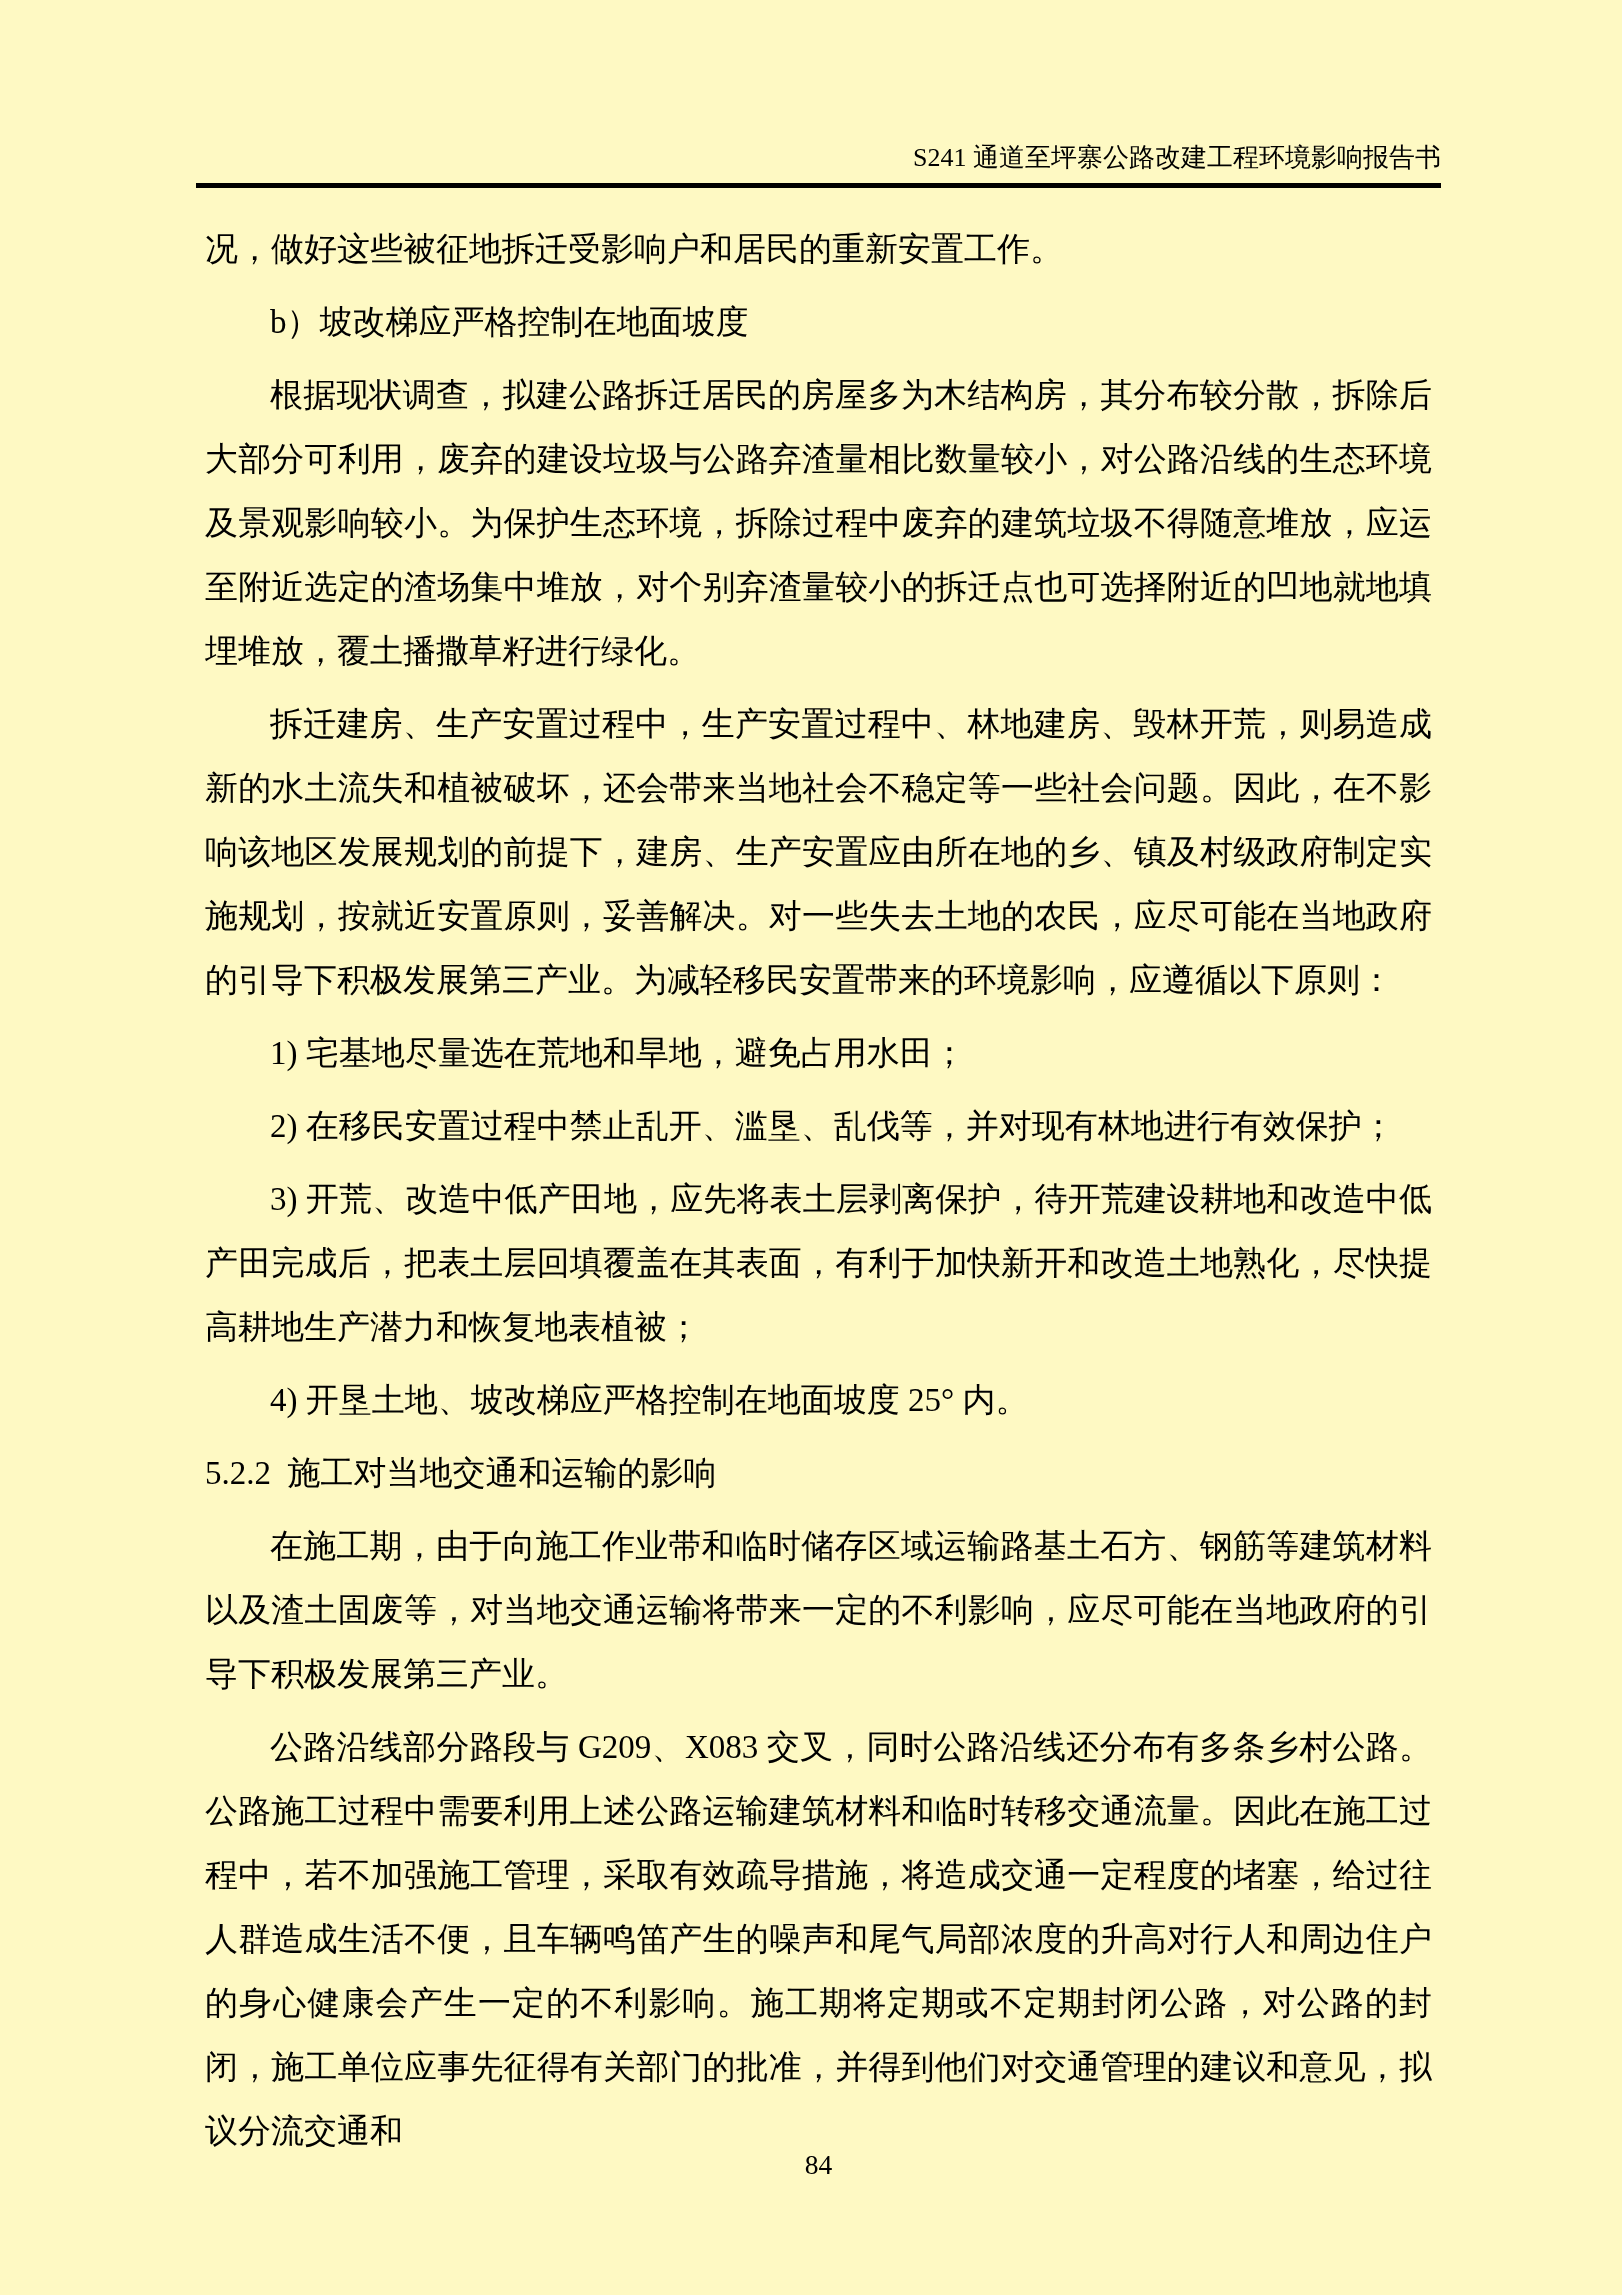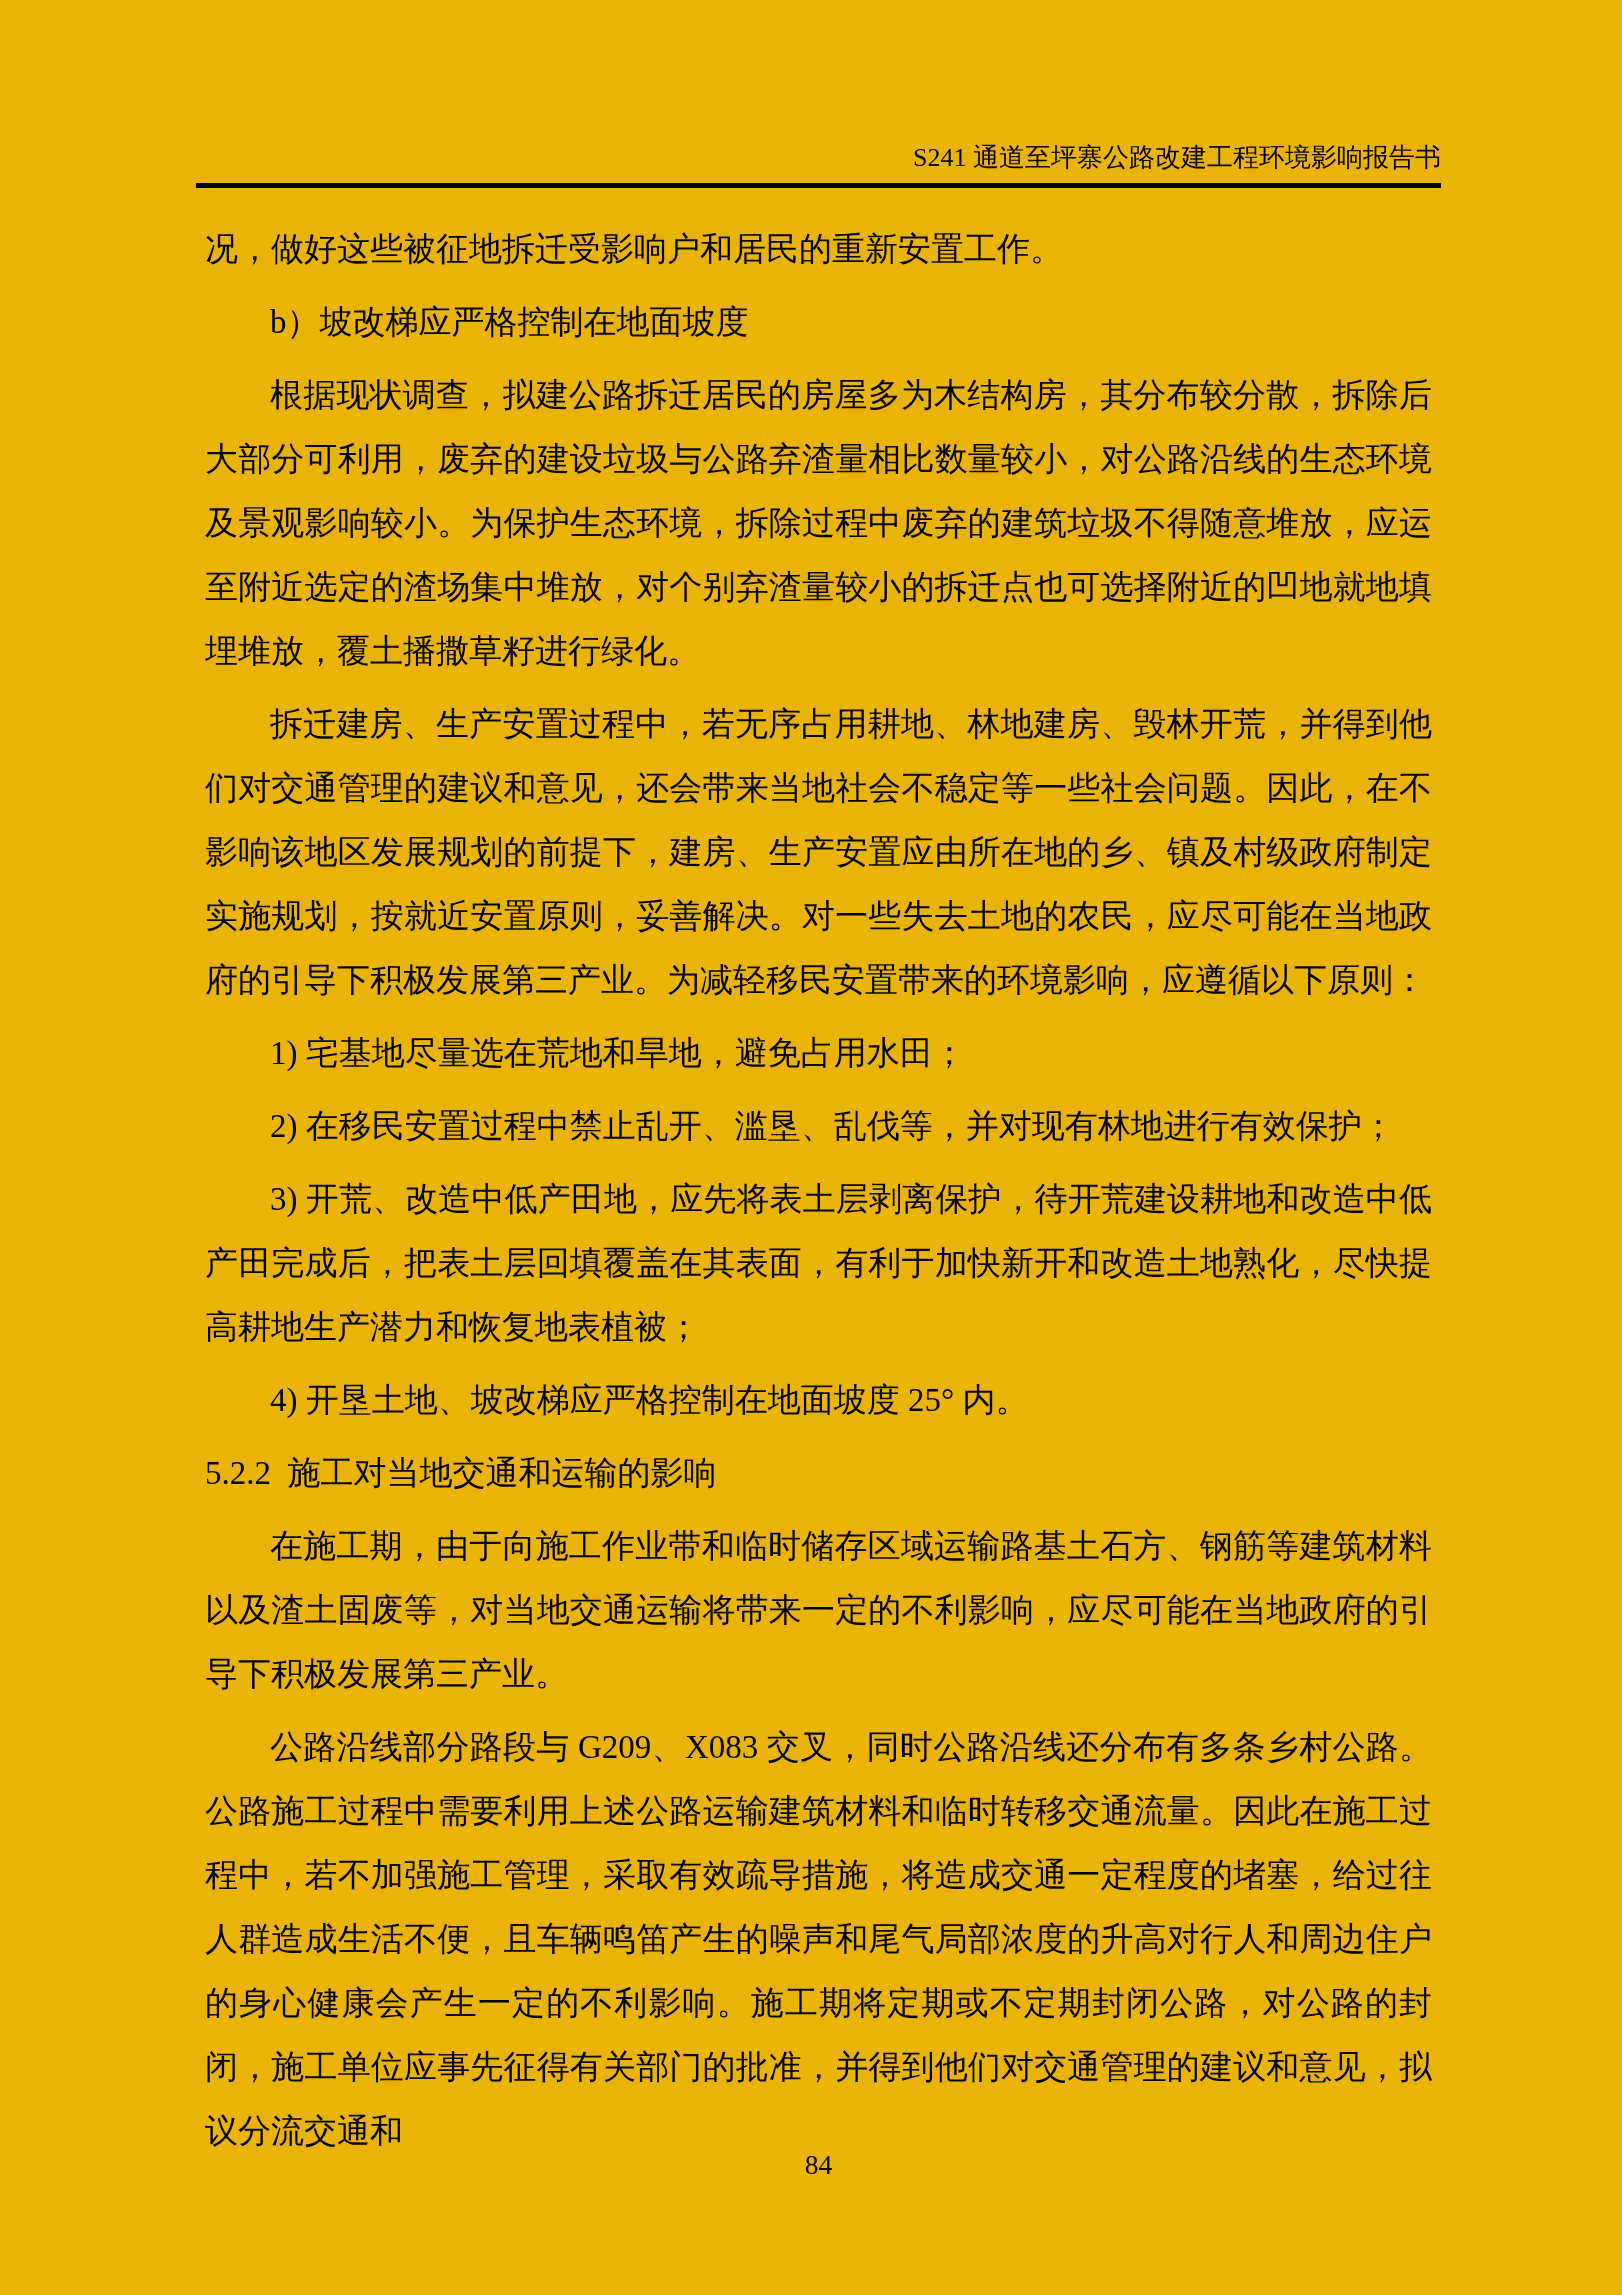--- a/index.html
+++ b/index.html
@@ -4,21 +4,21 @@
 <style>
   html, body {
     margin: 0;
     padding: 0;
     background: #ffffff;
   }
   .page {
     position: relative;
     width: 1622px;
     height: 2295px;
-    background: #eab308;
+    background: #fef9c3;
     color: #000000;
     font-family: "Liberation Serif", "DejaVu Serif", serif;
     overflow: hidden;
   }
   .running-header {
     position: absolute;
     left: 196px;
     width: 1245px;
     top: 139px;
     font-size: 26px;
@@ -74,21 +74,21 @@
   <div class="running-header">
     <span>S241 通道至坪寨公路改建工程环境影响报告书</span>
   </div>
 
   <div class="header-rule"></div>
 
   <div class="doc-body">
     <p class="continuation">况，做好这些被征地拆迁受影响户和居民的重新安置工作。</p>
     <p class="indent">b）坡改梯应严格控制在地面坡度</p>
     <p class="indent">根据现状调查，拟建公路拆迁居民的房屋多为木结构房，其分布较分散，拆除后大部分可利用，废弃的建设垃圾与公路弃渣量相比数量较小，对公路沿线的生态环境及景观影响较小。为保护生态环境，拆除过程中废弃的建筑垃圾不得随意堆放，应运至附近选定的渣场集中堆放，对个别弃渣量较小的拆迁点也可选择附近的凹地就地填埋堆放，覆土播撒草籽进行绿化。</p>
-    <p class="indent">拆迁建房、生产安置过程中，若无序占用耕地、林地建房、毁林开荒，并得到他们对交通管理的建议和意见，还会带来当地社会不稳定等一些社会问题。因此，在不影响该地区发展规划的前提下，建房、生产安置应由所在地的乡、镇及村级政府制定实施规划，按就近安置原则，妥善解决。对一些失去土地的农民，应尽可能在当地政府的引导下积极发展第三产业。为减轻移民安置带来的环境影响，应遵循以下原则：</p>
+    <p class="indent">拆迁建房、生产安置过程中，生产安置过程中、林地建房、毁林开荒，则易造成新的水土流失和植被破坏，还会带来当地社会不稳定等一些社会问题。因此，在不影响该地区发展规划的前提下，建房、生产安置应由所在地的乡、镇及村级政府制定实施规划，按就近安置原则，妥善解决。对一些失去土地的农民，应尽可能在当地政府的引导下积极发展第三产业。为减轻移民安置带来的环境影响，应遵循以下原则：</p>
     <p class="indent">1)&nbsp;宅基地尽量选在荒地和旱地，避免占用水田；</p>
     <p class="indent">2)&nbsp;在移民安置过程中禁止乱开、滥垦、乱伐等，并对现有林地进行有效保护；</p>
     <p class="indent">3)&nbsp;开荒、改造中低产田地，应先将表土层剥离保护，待开荒建设耕地和改造中低产田完成后，把表土层回填覆盖在其表面，有利于加快新开和改造土地熟化，尽快提高耕地生产潜力和恢复地表植被；</p>
     <p class="indent">4)&nbsp;开垦土地、坡改梯应严格控制在地面坡度 25° 内。</p>
     <p class="heading">5.2.2&nbsp;&nbsp;施工对当地交通和运输的影响</p>
     <p class="indent">在施工期，由于向施工作业带和临时储存区域运输路基土石方、钢筋等建筑材料以及渣土固废等，对当地交通运输将带来一定的不利影响，应尽可能在当地政府的引导下积极发展第三产业。</p>
     <p class="indent">公路沿线部分路段与 G209、X083 交叉，同时公路沿线还分布有多条乡村公路。公路施工过程中需要利用上述公路运输建筑材料和临时转移交通流量。因此在施工过程中，若不加强施工管理，采取有效疏导措施，将造成交通一定程度的堵塞，给过往人群造成生活不便，且车辆鸣笛产生的噪声和尾气局部浓度的升高对行人和周边住户的身心健康会产生一定的不利影响。施工期将定期或不定期封闭公路，对公路的封闭，施工单位应事先征得有关部门的批准，并得到他们对交通管理的建议和意见，拟议分流交通和</p>
   </div>
 
   <div class="page-footer">

